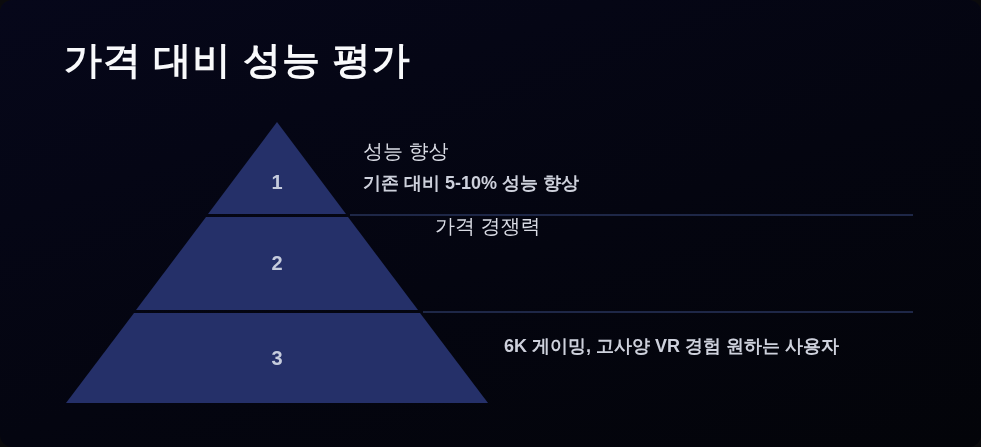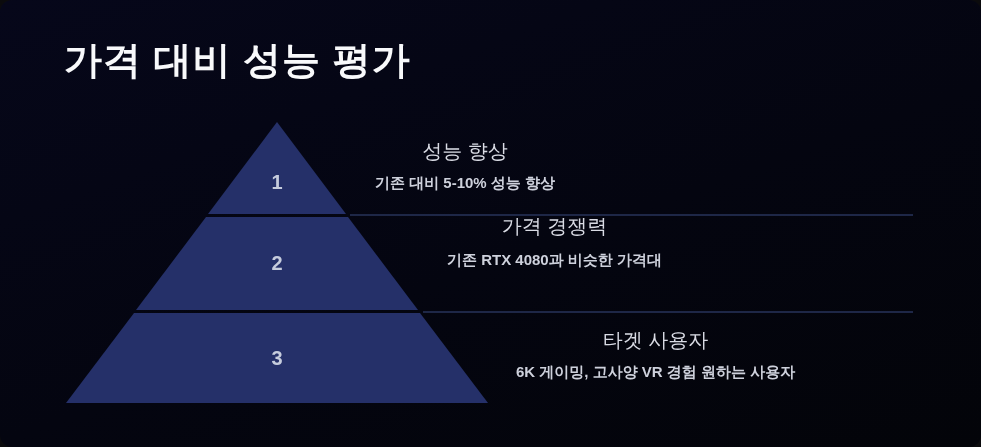--- a/index.html
+++ b/index.html
@@ -45,25 +45,24 @@
   .tier-text {
     position: absolute;
   }
   .tier-heading {
     margin: 0;
     font-size: 20px;
     line-height: 26px;
     font-weight: 400;
     color: #d9dbe4;
     white-space: nowrap;
-    text-align: center;
   }
   .tier-description {
-    margin: 12px;
-    font-size: 15px;
+    margin: 0;
+    font-size: 18px;
     line-height: 20px;
     font-weight: 600;
     color: #ced1dc;
     white-space: nowrap;
   }
   .divider-line {
     position: absolute;
     height: 2px;
     background: #1e2747;
   }
@@ -97,21 +96,19 @@
   <div class="divider-line" id="divider-1"></div>
   <div class="divider-line" id="divider-2"></div>
 
   <div class="tier-text" id="tier-text-1">
     <p class="tier-heading">성능 향상</p>
     <p class="tier-description">기존 대비 5-10% 성능 향상</p>
   </div>
 
   <div class="tier-text" id="tier-text-2">
     <p class="tier-heading">가격 경쟁력</p>
-    <p class="tier-description">기존 RTX 4080과 비슷한 가격대</p>
   </div>
 
   <div class="tier-text" id="tier-text-3">
-    <p class="tier-heading">타겟 사용자</p>
     <p class="tier-description">6K 게이밍, 고사양 VR 경험 원하는 사용자</p>
   </div>
 
 </div>
 
 </body></html>

